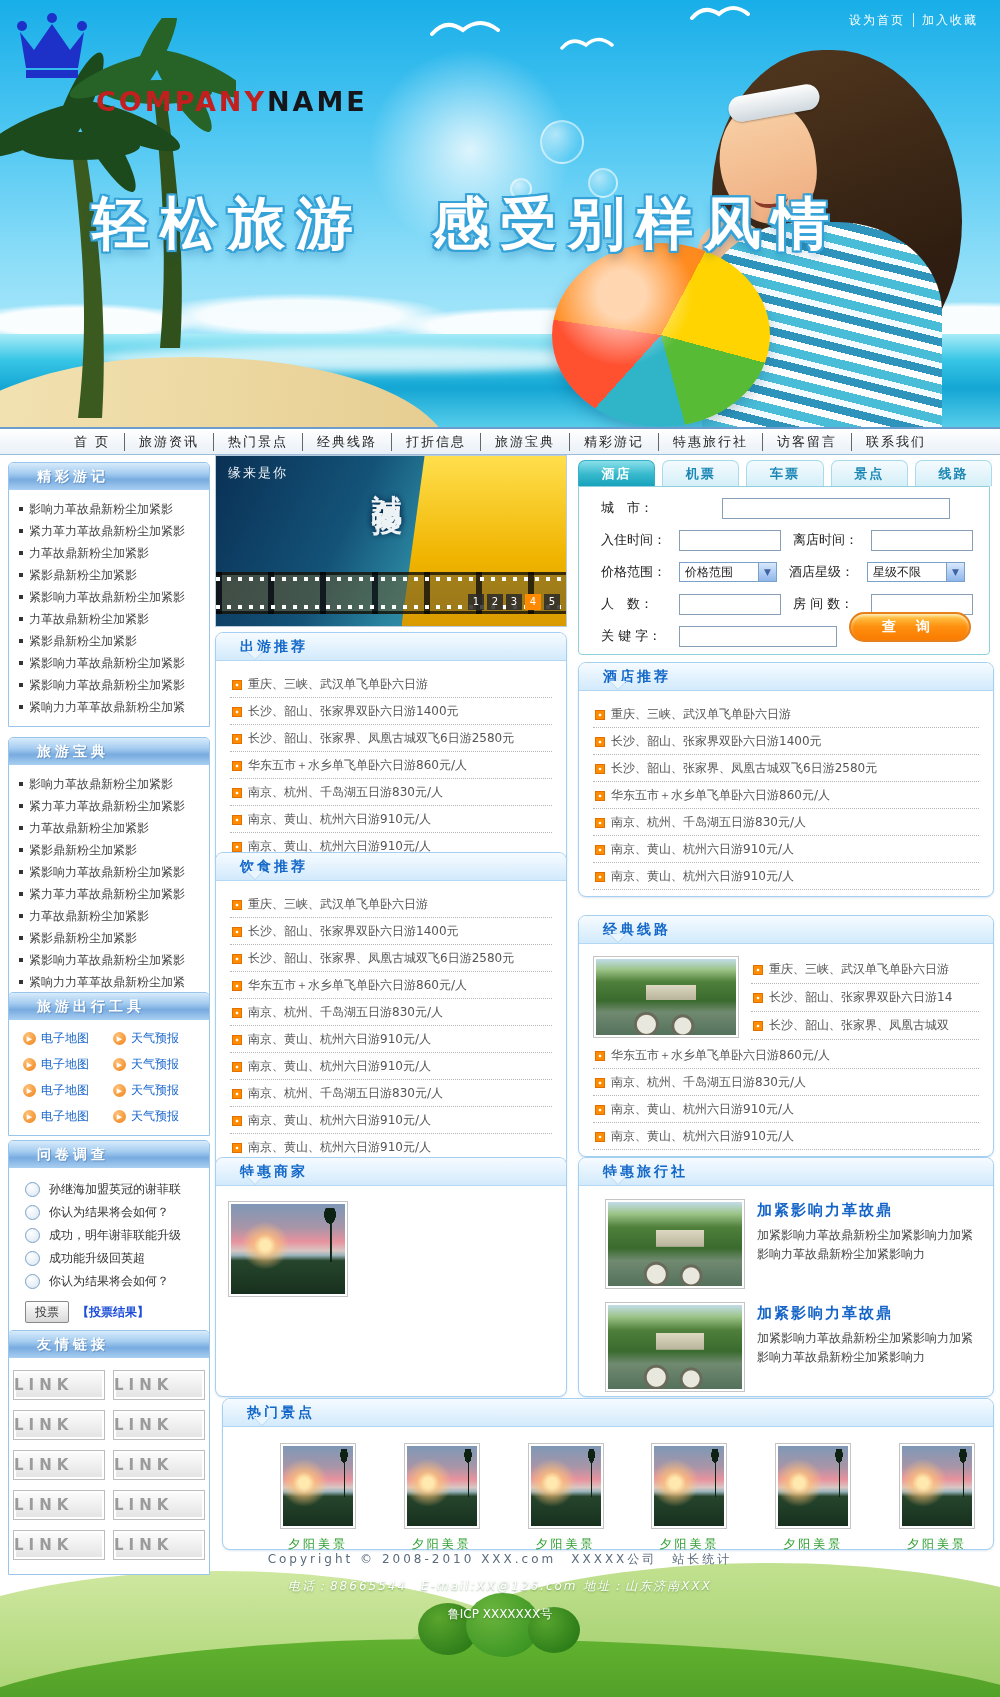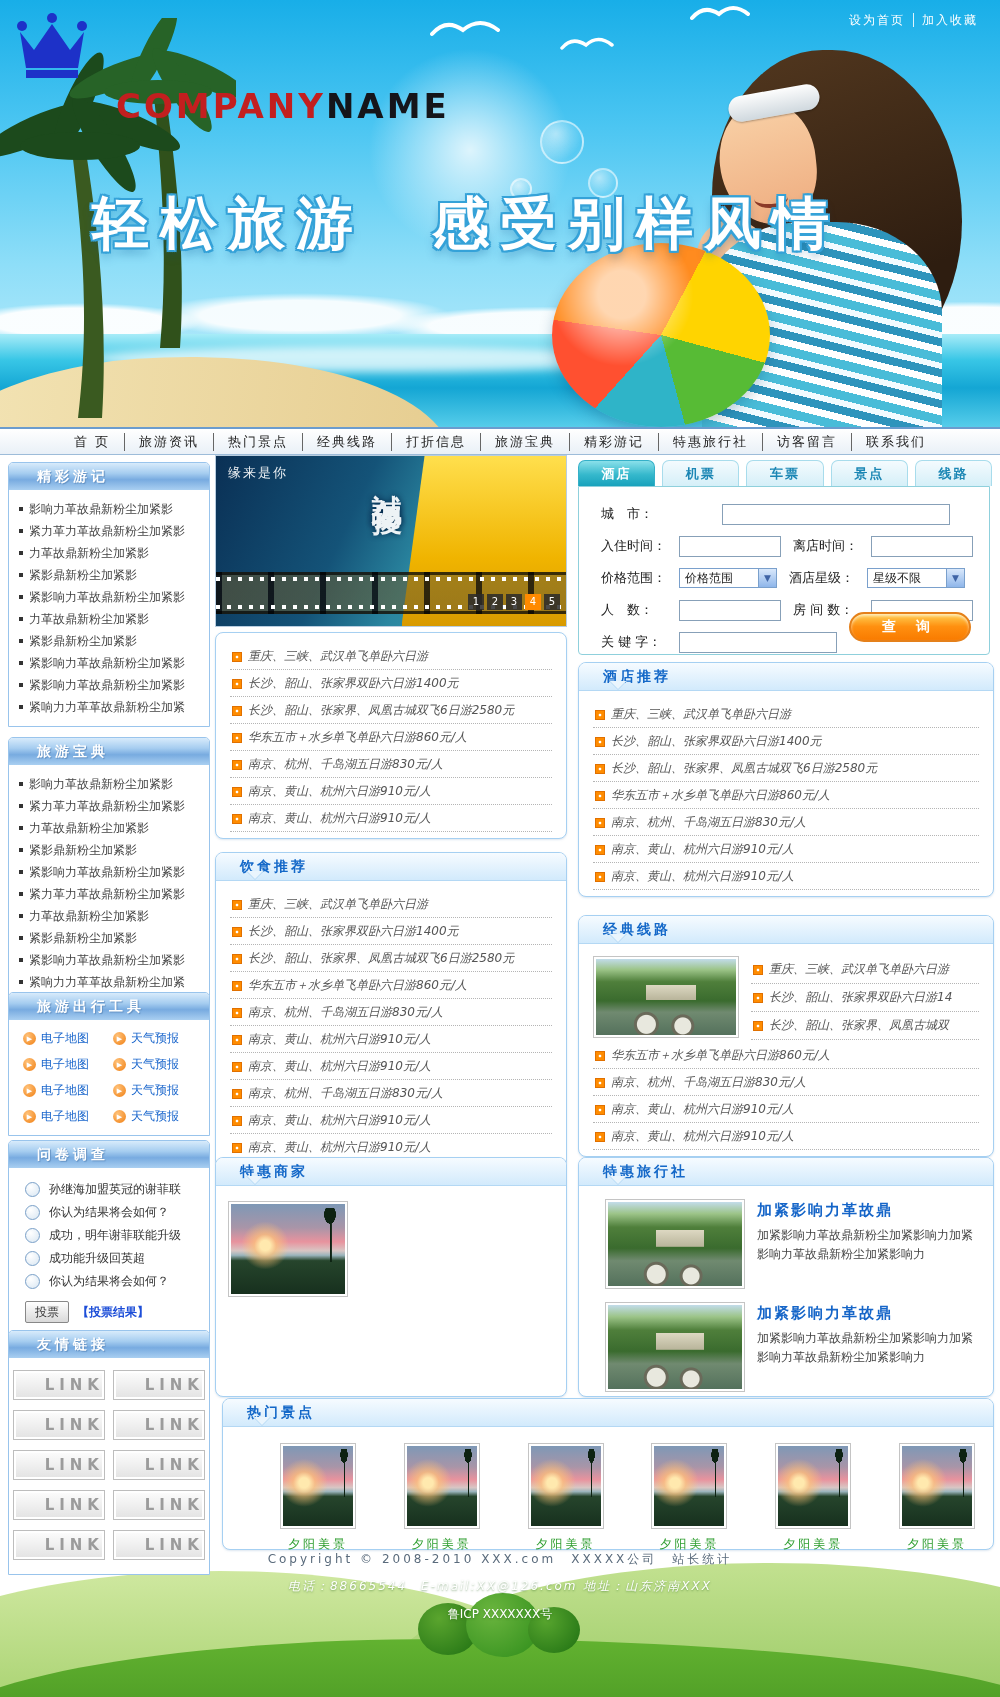--- a/index.html
+++ b/index.html
@@ -20,21 +20,21 @@
     radial-gradient(ellipse 200px 28px at 97% 55%,rgba(255,255,255,.95) 55%,transparent 75%);}
   .sea{position:absolute;left:0;top:334px;width:100%;height:93px;
     background:linear-gradient(180deg,#a8ecf8 0%,#38c6e6 28%,#14a6d4 58%,#56cdea 100%);}
   .foam{position:absolute;left:90px;top:346px;width:560px;height:26px;border-radius:50%;
     background:rgba(255,255,255,.75);filter:blur(5px);}
   .sand{position:absolute;left:-90px;top:356px;width:540px;height:130px;transform:rotate(-4deg);
     border-radius:45% 60% 0 0/90% 100% 0 0;background:linear-gradient(100deg,#f4e6b8,#e6cd90);}
   .palms{position:absolute;left:-14px;top:18px;}
   .gull{position:absolute;}
   .logo{position:absolute;left:12px;top:10px;}
-  .brandtext{position:absolute;left:96px;top:86px;font-size:34px;font-weight:bold;letter-spacing:3px;margin-left:20px;}
+  .brandtext{position:absolute;left:96px;top:86px;font-size:27px;font-weight:bold;letter-spacing:3px;}
   .brandtext .c1{color:#c21f1f;} .brandtext .c2{color:#15151a;}
   .toplinks{position:absolute;right:14px;top:12px;font-size:12px;color:#fff;letter-spacing:2px;}
   .toplinks a{color:#fff;padding:0 8px;}
   .toplinks a:first-child{border-right:1px solid rgba(255,255,255,.85);}
   .slogan{position:absolute;left:92px;top:186px;font-size:57px;font-weight:bold;color:#fff;letter-spacing:11px;white-space:nowrap;
     text-shadow:2px 0 0 #35a2d8,-2px 0 0 #35a2d8,0 2px 0 #35a2d8,0 -2px 0 #35a2d8,2px 2px 0 #35a2d8,-2px -2px 0 #35a2d8,2px -2px 0 #35a2d8,-2px 2px 0 #35a2d8,0 6px 10px rgba(10,80,140,.35);}
   .bubble{position:absolute;border:2px solid rgba(255,255,255,.55);border-radius:50%;
     background:radial-gradient(circle at 35% 30%,rgba(255,255,255,.5),rgba(255,255,255,0) 70%);}
   
   .girl{position:absolute;right:28px;top:50px;width:330px;height:377px;}
@@ -72,30 +72,30 @@
   .play{display:inline-flex;width:13px;height:13px;border-radius:50%;background:radial-gradient(circle at 35% 30%,#ffc27a,#f07f12);
     color:#fff;font-size:7px;align-items:center;justify-content:center;flex:none;}
   .survey-body{padding:10px 8px 12px 16px;}
   .surow{display:flex;align-items:center;gap:9px;font-size:12px;color:#333;line-height:23px;}
   .radio{width:13px;height:13px;border-radius:50%;border:1px solid #7aa0c8;flex:none;
     background:radial-gradient(circle at 35% 30%,#ffffff,#d8e6f2);}
   .voterow{margin-top:8px;display:flex;align-items:center;gap:8px;}
   .vote{width:44px;height:22px;border:1px solid #888;border-radius:2px;background:linear-gradient(#fff,#d9d9d9);font-size:12px;color:#333;}
   .vote-res{font-size:12px;font-weight:bold;color:#1d4ed8;}
   .linkgrid{display:grid;grid-template-columns:92px 92px;gap:10px 8px;padding:12px 0 14px;justify-content:center;}
-  .linkbox{height:28px;line-height:28px;text-align:right;border:1px solid #bdbdbd;background:linear-gradient(#fdfdfd,#e2e2e2);
+  .linkbox{height:28px;line-height:28px;text-align:left;border:1px solid #bdbdbd;background:linear-gradient(#fdfdfd,#e2e2e2);
     box-shadow:inset 0 0 0 2px #fff;color:#9b9b9b;font-weight:bold;font-size:15px;letter-spacing:5px;}
 
   
   .mbox{position:absolute;background:#fff;border:1px solid #a6d0f2;border-radius:8px;z-index:2;box-shadow:0 1px 2px rgba(120,160,200,.25);}
   .mbox-head{position:relative;height:27px;line-height:27px;padding-left:24px;border-radius:7px 7px 0 0;
     background:linear-gradient(#f6fbff,#d2eafc);border-bottom:1px solid #b4d8f4;color:#1468c8;font-size:14px;font-weight:bold;letter-spacing:3px;}
   .mbox-head::before{content:"";position:absolute;left:30px;bottom:-9px;border:9px solid transparent;border-top-color:#b4d8f4;}
   .mbox-head::after{content:"";position:absolute;left:31px;bottom:-7px;border:8px solid transparent;border-top-color:#eaf5fd;}
-  .rec{padding:10px 14px 6px;font-style:italic;}
+  .rec{padding:10px 14px 6px;}
   .rec li{position:relative;padding-left:18px;line-height:26px;font-size:12px;color:#555;border-bottom:1px dotted #b5b5b5;white-space:nowrap;overflow:hidden;}
   .rec li::before{content:"";position:absolute;left:2px;top:9px;width:8px;height:8px;border:1px solid #e07000;
     background:radial-gradient(circle,#fff 0 1.5px,#ff8c00 1.6px);}
   .rec.side{padding:0;flex:1;}
 
   
   .carousel{position:absolute;left:215px;top:455px;width:350px;height:170px;border:1px solid #b8cde0;overflow:hidden;z-index:2;}
   .car-bg{position:absolute;inset:0;background:linear-gradient(115deg,#0a3055 0%,#145378 38%,#2a86a0 58%,#47b0b8 100%);}
   .car-yellow{position:absolute;right:0;top:0;width:47%;height:100%;
     background:linear-gradient(180deg,#ffdf4d,#f0b400 60%,#d89a00);clip-path:polygon(14% 0,100% 0,100% 100%,0 100%);}
@@ -143,21 +143,21 @@
   .agency p{margin:0;font-size:12px;line-height:19px;color:#444;}
 
   
   .search-tabs{position:absolute;left:578px;top:460px;width:414px;height:26px;display:flex;gap:7px;z-index:2;}
   .tab{flex:1;line-height:26px;text-align:center;font-size:13px;font-weight:bold;letter-spacing:2px;color:#1b86b4;
     border:1px solid #a8dcec;border-bottom:none;border-radius:7px 7px 0 0;background:linear-gradient(#f4fbfe,#d5eff8);}
   .tab.active{color:#fff;border-color:#35b0c8;background:linear-gradient(#8ae0ea 0%,#35b8cc 55%,#18a2bc 100%);}
   .search-body{position:absolute;left:578px;top:486px;width:412px;height:169px;background:#fff;border:1px solid #8fd0dc;
     border-radius:0 0 4px 4px;z-index:2;padding:0;box-sizing:border-box;}
   .srow{display:flex;align-items:center;height:30px;margin:2px 0 0 22px;font-size:13px;color:#222;}
-  .srow:first-child{margin-top:12px;gap:43px;}
+  .srow:first-child{margin-top:6px;gap:43px;}
   .slabel{width:78px;flex:none;} .slabel2{width:78px;flex:none;margin-left:12px;}
   .sin{width:94px;height:19px;border:1px solid #87a0b8;font-size:12px;padding:0 3px;}
   .sin.wide{width:220px;} .sin.key{width:150px;}
   .fselect{display:inline-flex;width:98px;height:20px;border:1px solid #7aa0cc;background:#fff;font-size:12px;align-items:center;padding-left:5px;box-sizing:border-box;}
   .fselect .val{flex:1;}
   .fselect .arrow{width:17px;height:18px;margin-left:auto;border-left:1px solid #7aa0cc;background:linear-gradient(#d9e8fb,#8fb6ea);
     color:#3f64a6;font-size:9px;display:flex;align-items:center;justify-content:center;}
   .btn-search{position:absolute;right:18px;bottom:12px;width:122px;height:30px;border-radius:15px;border:2px solid #e5801a;
     background:linear-gradient(#ffd054,#ff9010 48%,#f97b00);color:#fff;font-size:14px;font-weight:bold;letter-spacing:8px;
     box-shadow:inset 0 2px 3px rgba(255,255,255,.6);}
@@ -396,20 +396,21 @@
     <div class="pager">
       <span>1</span>
       <span>2</span>
       <span>3</span>
       <span class="active">4</span>
       <span>5</span>
     </div>
   </div>
 
   <section class="mbox" style="left:215px;top:632px;width:350px">
+    <div class="mbox-head">出游推荐</div>
     <ul class="rec">
       <li>重庆、三峡、武汉单飞单卧六日游</li>
       <li>长沙、韶山、张家界双卧六日游1400元</li>
       <li>长沙、韶山、张家界、凤凰古城双飞6日游2580元</li>
       <li>华东五市＋水乡单飞单卧六日游860元/人</li>
       <li>南京、杭州、千岛湖五日游830元/人</li>
       <li>南京、黄山、杭州六日游910元/人</li>
       <li>南京、黄山、杭州六日游910元/人</li>
     </ul>
   </section>

